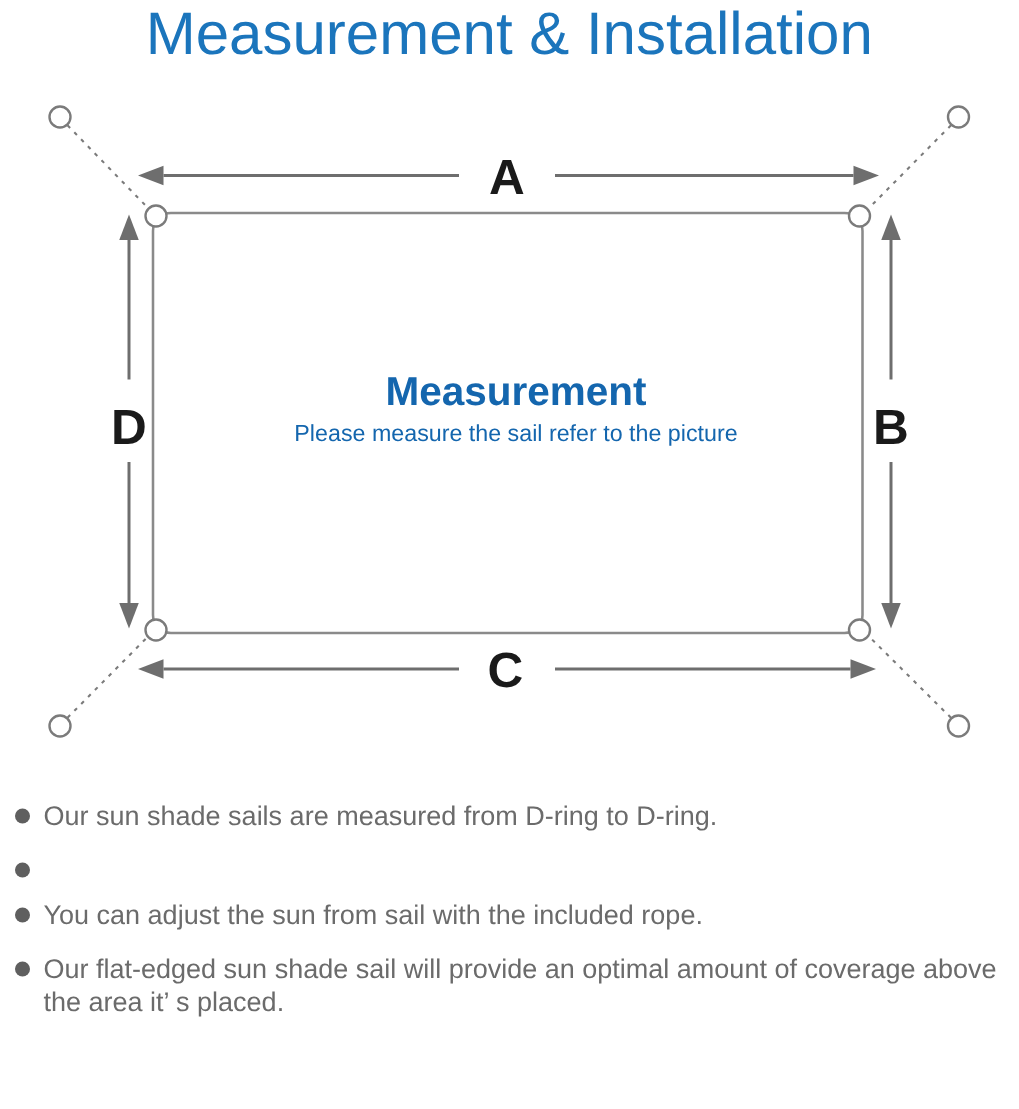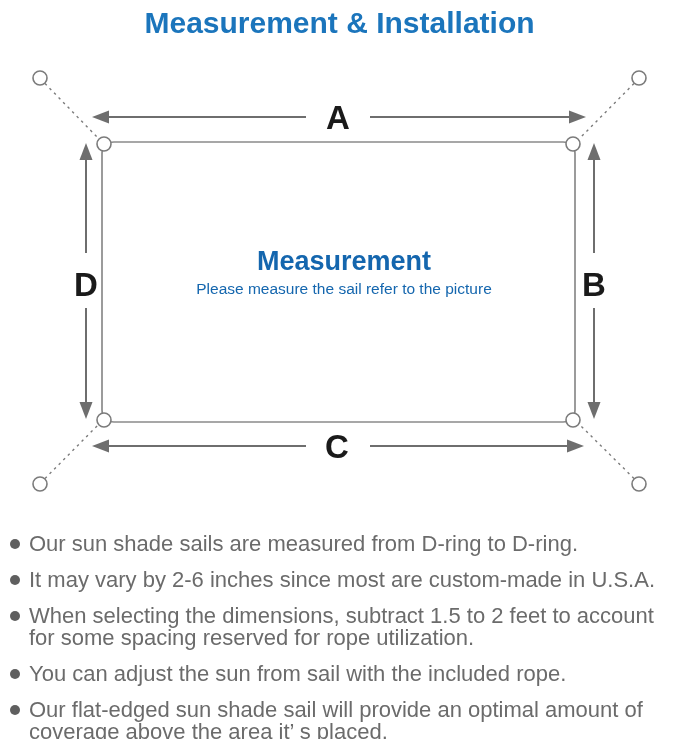--- a/index.html
+++ b/index.html
@@ -2,32 +2,32 @@
 <html><head>
 <meta charset="utf-8">
 <style>
   html,body { margin:0; padding:0; background:#ffffff; }
   .page {
     position:relative; width:679px; height:739px; background:#ffffff;
     font-family:"Liberation Sans", sans-serif; overflow:hidden;
   }
   .title {
     position:absolute; top:3px; left:0; right:0;
-    text-align:center; font-size:30px; font-weight:bold;
+    text-align:center; font-size:40px; font-weight:normal;
     color:#1b75bc; line-height:40px;
   }
   .diagram { position:absolute; top:45px; left:0; }
   .bullets { position:absolute; top:533px; left:10px; width:658px; }
   .bullet { display:flex; margin-bottom:14px; }
   .bullet:last-child { margin-bottom:0; }
   .dot {
     width:10px; height:10px; border-radius:50%;
     background:#5f5f5f; margin:6px 9px 0 0; flex:0 0 10px;
   }
-  .btext { font-size:22px; line-height:22px; color:#6b6b6b; }
+  .btext { font-size:18px; line-height:22px; color:#6b6b6b; }
   svg text { font-family:"Liberation Sans", sans-serif; }
   .edge-label { font-size:33px; font-weight:bold; fill:#1a1a1a; }
   .center-title { font-size:27px; font-weight:bold; fill:#1466ae; }
   .center-sub { font-size:15.5px; fill:#1466ae; }
 </style>
 </head>
 <body>
 
 <div class="page">
 
@@ -92,25 +92,20 @@
     <text x="344" y="249" text-anchor="middle" class="center-sub">Please measure the sail refer to the picture</text>
   </svg>
 
   <div class="bullets">
     <div class="bullet">
       <span class="dot"></span>
       <span class="btext">Our sun shade sails are measured from D-ring to D-ring.</span>
     </div>
     <div class="bullet">
       <span class="dot"></span>
-      <span class="btext">It may vary by 2-6 inches since most are custom-made in U.S.A.</span>
-    </div>
-    <div class="bullet">
-      <span class="dot"></span>
-      <span class="btext">When selecting the dimensions, subtract 1.5 to 2 feet to account for some spacing reserved for rope utilization.</span>
     </div>
     <div class="bullet">
       <span class="dot"></span>
       <span class="btext">You can adjust the sun from sail with the included rope.</span>
     </div>
     <div class="bullet">
       <span class="dot"></span>
       <span class="btext">Our flat-edged sun shade sail will provide an optimal amount of coverage above the area it’ s placed.</span>
     </div>
   </div>

